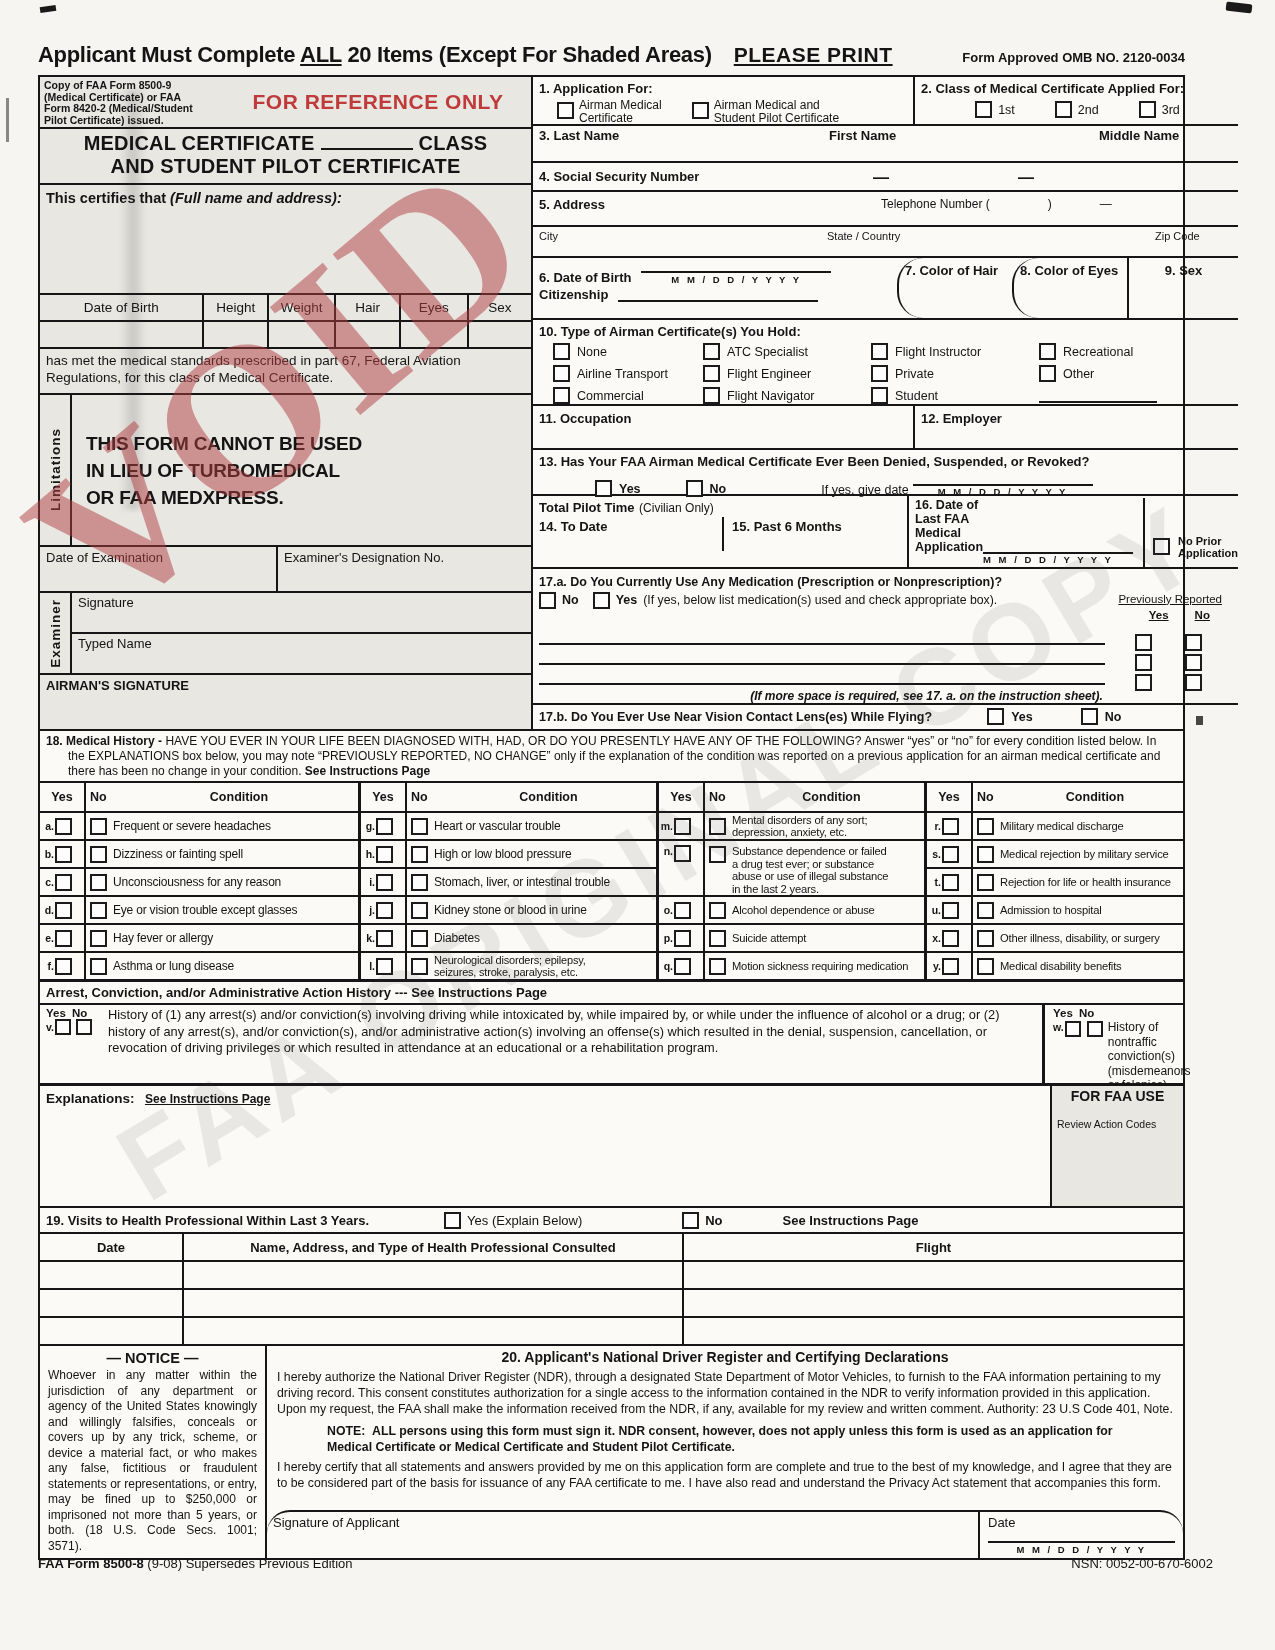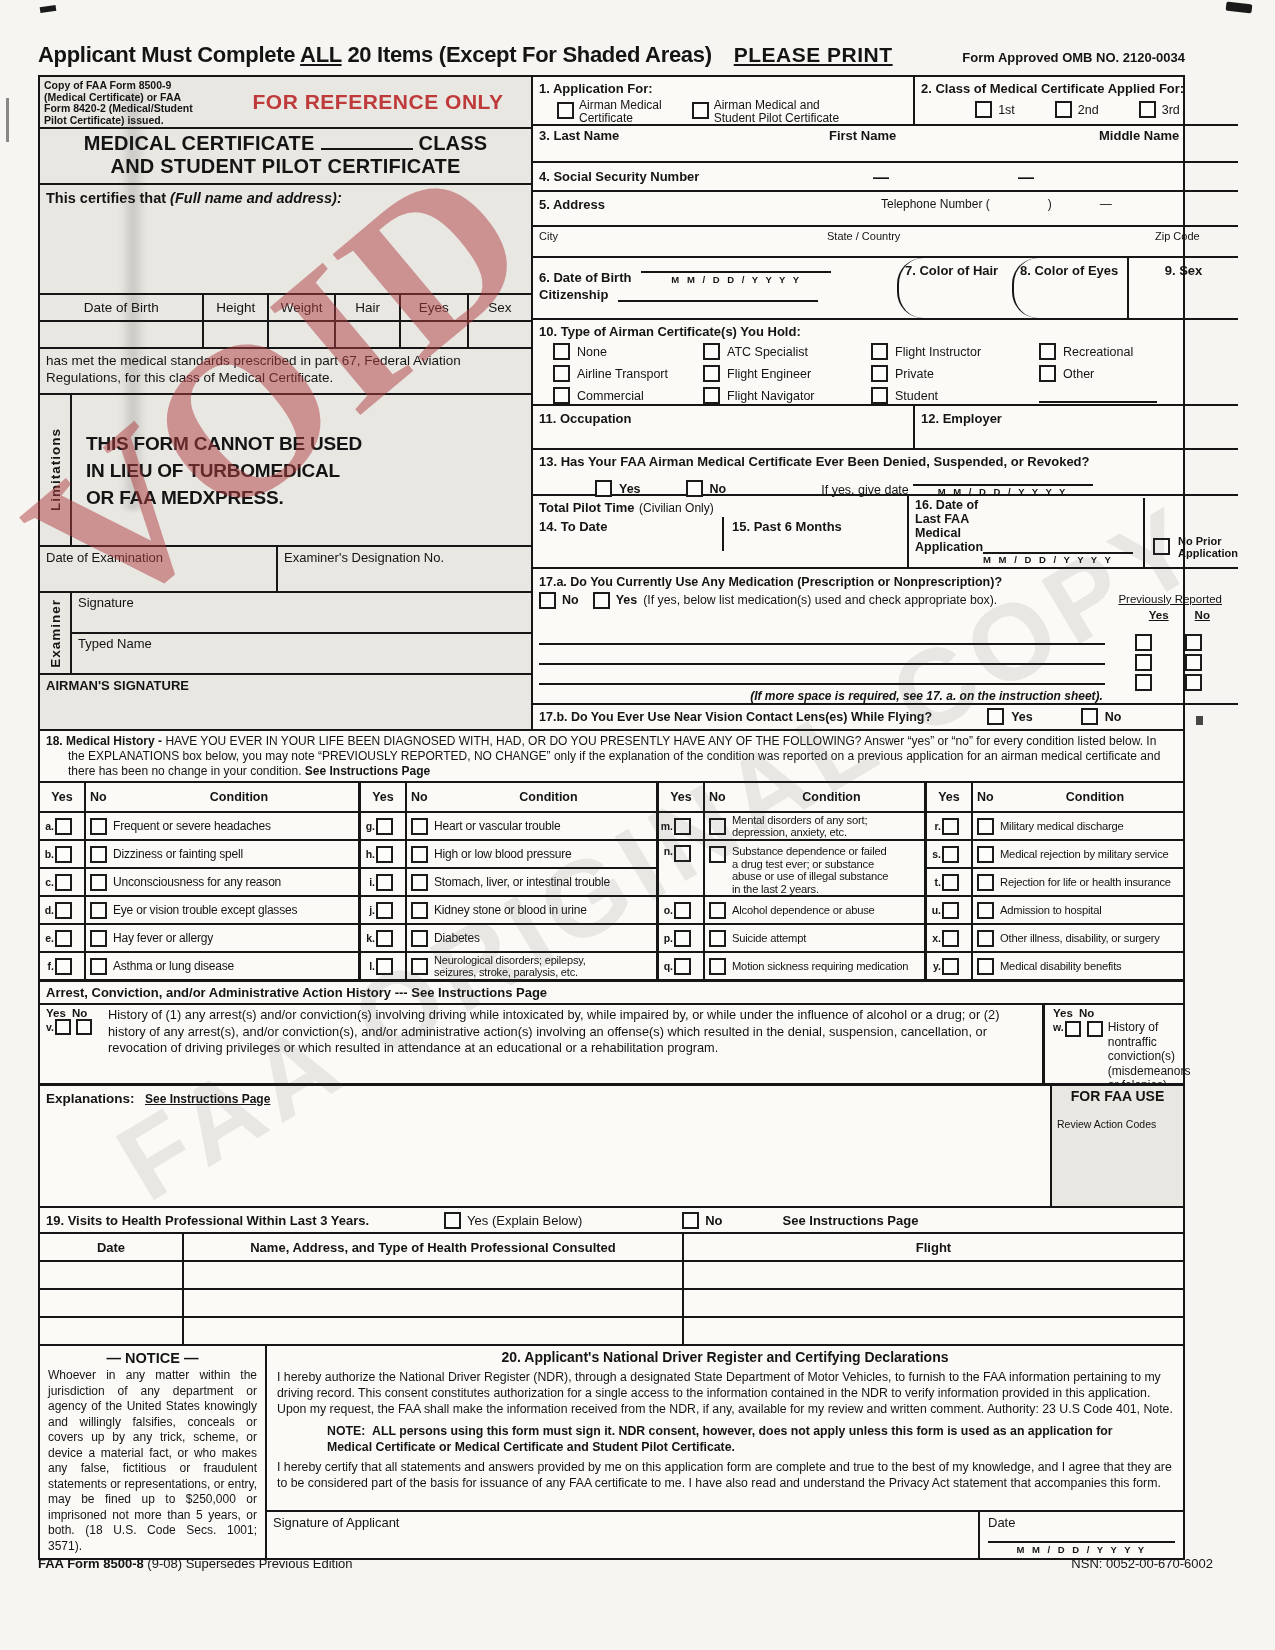--- a/index.html
+++ b/index.html
@@ -186,21 +186,21 @@
   .vc1{width:144px;}.vc2{width:500px;}.vc3{flex:1;}
   
   .bottom{border-top:2.5px solid #161616;display:flex;}
   .notice{width:227px;flex:none;border-right:2.5px solid #161616;padding:4px 8px;box-sizing:border-box;}
   .ntitle{text-align:center;font-size:14.5px;font-weight:bold;margin-bottom:2px;}
   .ntext{font-size:12px;line-height:15.5px;text-align:justify;}
   .decl{flex:1;display:flex;flex-direction:column;}
   .dtitle{text-align:center;font-size:14px;font-weight:bold;padding-top:3px;}
   .dp{font-size:12.3px;line-height:16px;padding:4px 10px 0 10px;}
   .dnote{font-size:12.3px;line-height:16px;font-weight:bold;padding:6px 40px 0 60px;}
-  .sigrow{margin-top:auto;border-top:2.5px solid #161616;display:flex;height:46px;}
+  .sigrow{margin-top:auto;border-top:2.5px solid #161616;display:flex;height:46px;border-radius:23px;}
   .sigcell{flex:1;padding:3px 6px;font-size:13px;}
   .datecell{width:205px;flex:none;border-left:2.5px solid #161616;display:flex;flex-direction:column;padding:3px 8px;box-sizing:border-box;font-size:13px;}
   .datecell .l{margin-top:auto;border-top:2px solid #161616;text-align:center;padding-top:1px;}
   
   .footer{position:absolute;left:38px;top:1556px;width:1175px;display:flex;font-size:13px;}
   .footer .r-txt{margin-left:auto;}
   
   .void{position:absolute;left:18px;top:160px;width:520px;height:460px;display:flex;align-items:center;justify-content:center;transform:rotate(-40deg);font-size:215px;font-weight:bold;color:rgba(176,62,66,0.50);letter-spacing:2px;pointer-events:none;font-family:"Liberation Serif",serif;}
   .wm{position:absolute;left:-90px;top:790px;width:1500px;text-align:center;transform:rotate(-31deg);transform-origin:center;font-size:108px;font-weight:bold;color:rgba(70,70,70,0.10);letter-spacing:8px;white-space:nowrap;pointer-events:none;}
   .mark{position:absolute;background:#1a1a1a;}

